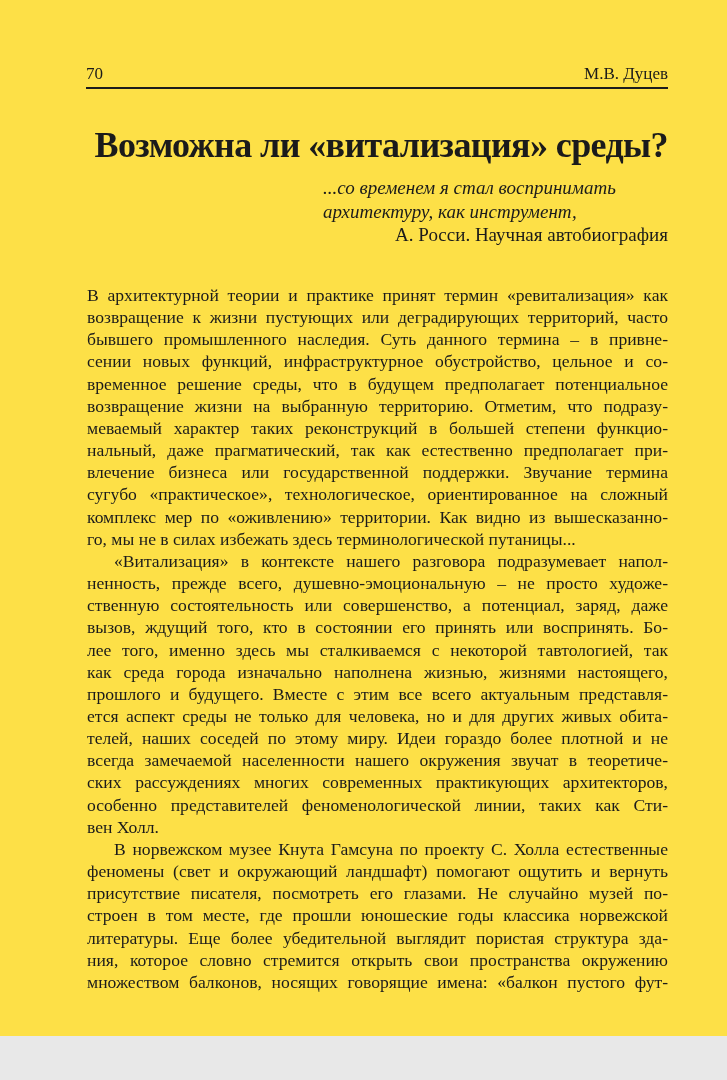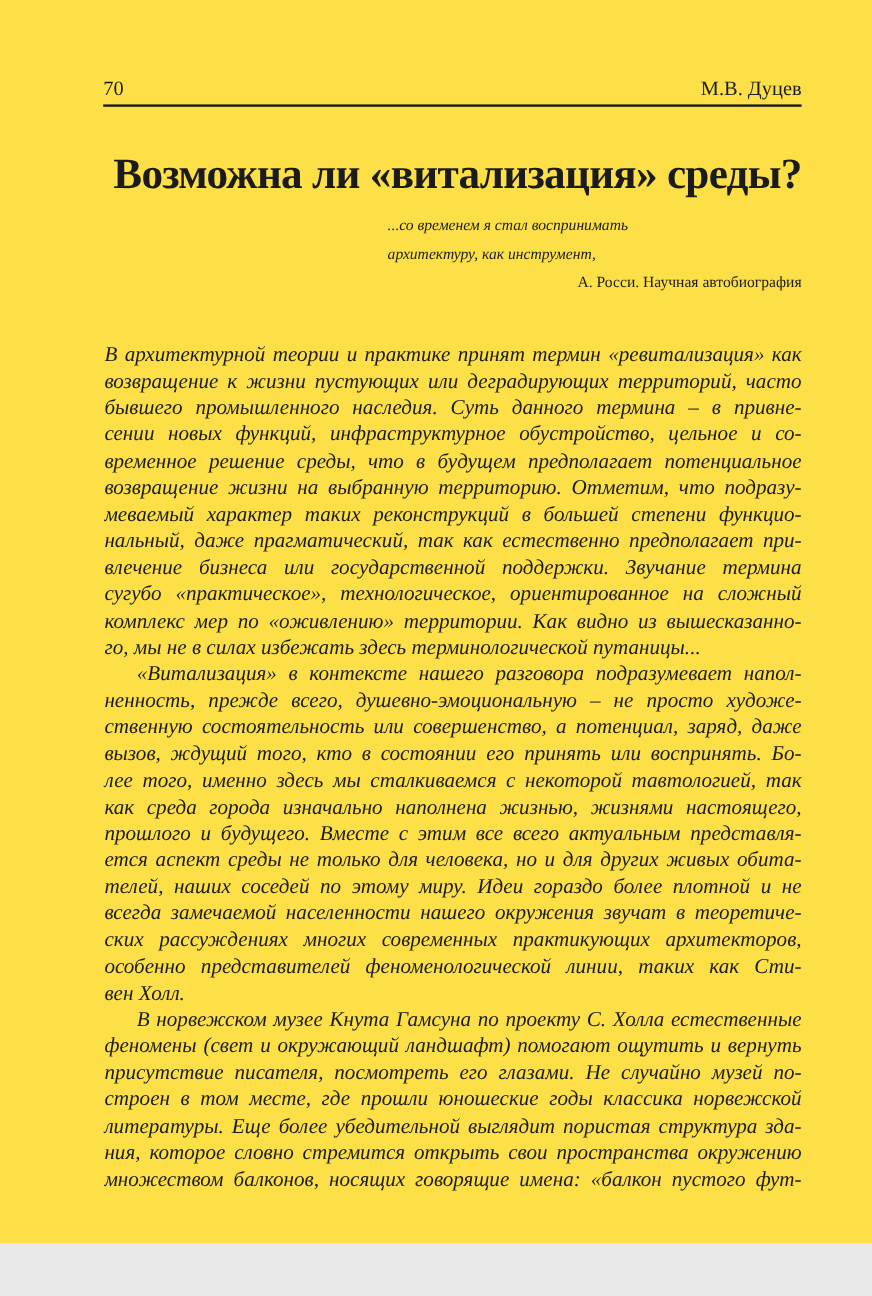--- a/index.html
+++ b/index.html
@@ -41,21 +41,21 @@
     font-weight: bold;
     letter-spacing: -0.6px;
     white-space: nowrap;
   }
   
   .epigraph {
     position: absolute;
     left: 323px;
     top: 176px;
     width: 345px;
-    font-size: 13px;
+    font-size: 19px;
     line-height: 23.7px;
   }
   .ep-line {
     font-style: italic;
   }
   .ep-line sup {
     font-style: italic;
     font-size: 0.62em;
   }
   .ep-attribution {
@@ -70,21 +70,20 @@
     top: 284px;
     width: 581px;
     font-size: 17.6px;
     line-height: 22.15px;
   }
   .paragraph { margin: 0; }
   .paragraph.indent .line:first-child { text-indent: 27px; }
   .line {
     text-align: justify;
     text-align-last: justify;
-    font-style: italic;
   }
   .line.last {
     text-align-last: left;
   }
 </style>
 </head>
 <body>
 
 <div class="page">
 

